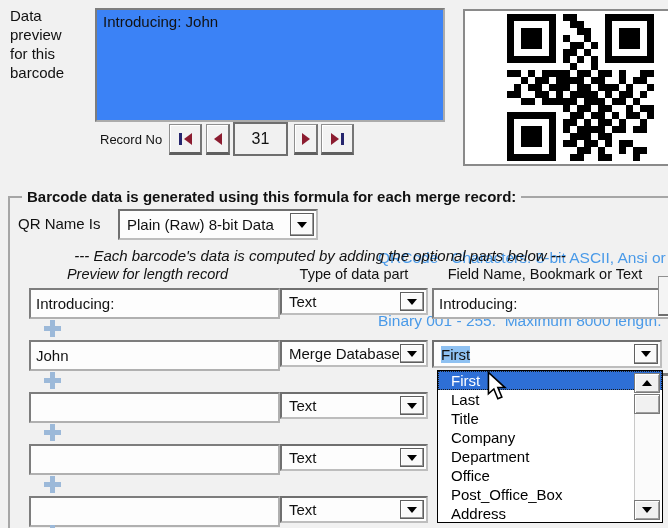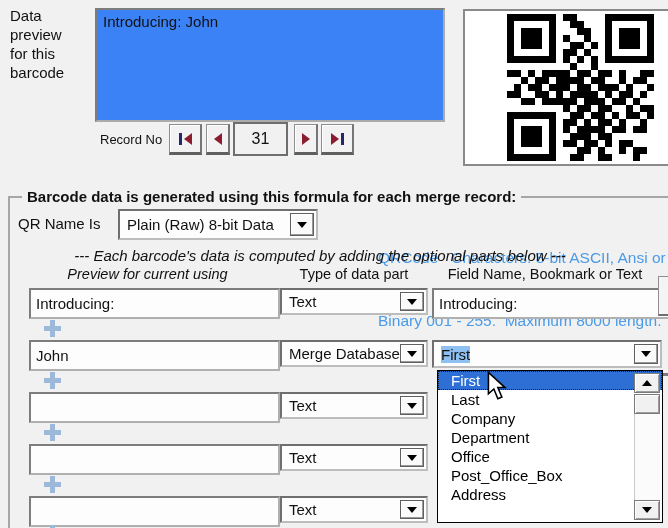--- a/index.html
+++ b/index.html
@@ -341,21 +341,21 @@
     <span class="drop-btn">
       <span class="tri-down"></span>
     </span>
   </div>
   <div class="abs info-blue" style="left:331px;top:205px;margin-left:47px;">
     <div>QRCode   Characters: 8-bit ASCII, Ansi or</div>
     <div>Binary 001 - 255.  Maximum 8000 length.</div>
   </div>
 
   <div class="abs hint" style="left:25px;top:247px;width:590px;">--- Each barcode's data is computed by adding the optional parts below ---</div>
-  <div class="abs colhdr italic" style="left:29px;top:266px;width:237px;">Preview for current using</div>
+  <div class="abs colhdr italic" style="left:29px;top:266px;width:237px;">Preview for length record</div>
   <div class="abs colhdr" style="left:280px;top:266px;width:148px;">Type of data part</div>
   <div class="abs colhdr" style="left:432px;top:266px;width:226px;">Field Name, Bookmark or Text</div>
 
   <div class="abs" style="left:29px;top:288px;width:237px;height:27px;">
     <input class="field" value="Introducing:" style="">
   </div>
   <div class="abs combo" style="left:280px;top:288px;width:148px;height:27px;">
     <span class="val">Text</span>
     <span class="drop-btn">
         <span class="tri-down"></span>
@@ -418,20 +418,21 @@
   </div>
   <div class="abs plus" style="left:44px;top:525px;"></div>
 
   <div class="abs frag" style="left:658px;top:276px;width:14px;height:40px;"></div>
   <div class="abs" style="left:661px;top:373px;width:7px;height:3px;background:#7a7a7a;"></div>
 
   <div class="abs dd-list">
     <div>
         <div class="dd-item sel">First</div>
         <div class="dd-item">Last</div>
+        <div class="dd-item">Title</div>
         <div class="dd-item">Company</div>
         <div class="dd-item">Department</div>
         <div class="dd-item">Office</div>
         <div class="dd-item">Post_Office_Box</div>
         <div class="dd-item">Address</div>
       </div>
     <div class="sb-btn" style="top:2px;">
       <span class="tri-up"></span>
     </div>
     <div class="sb-btn" style="top:23px;"></div>

